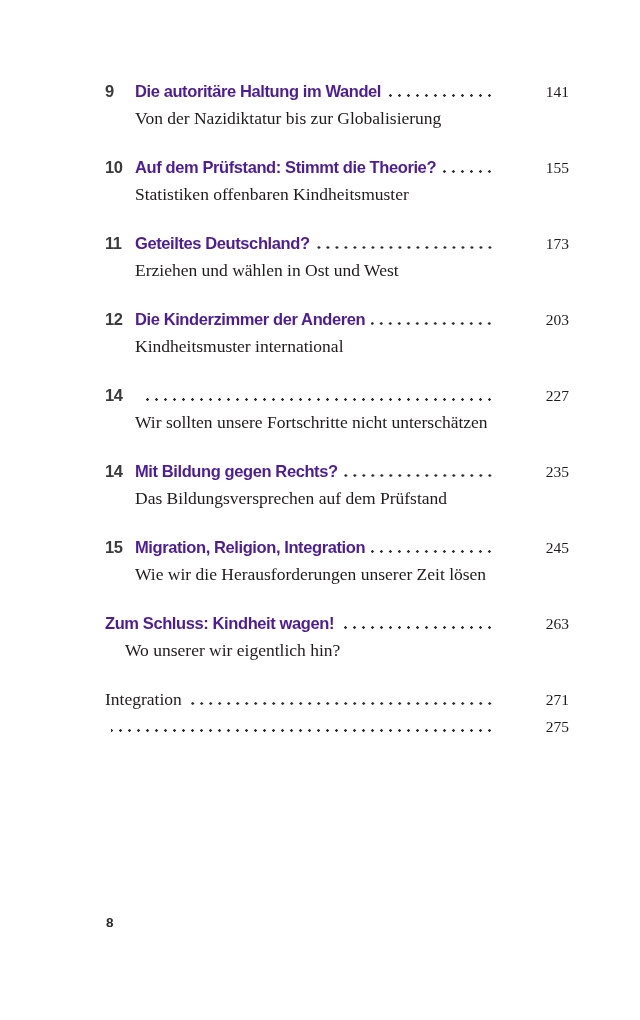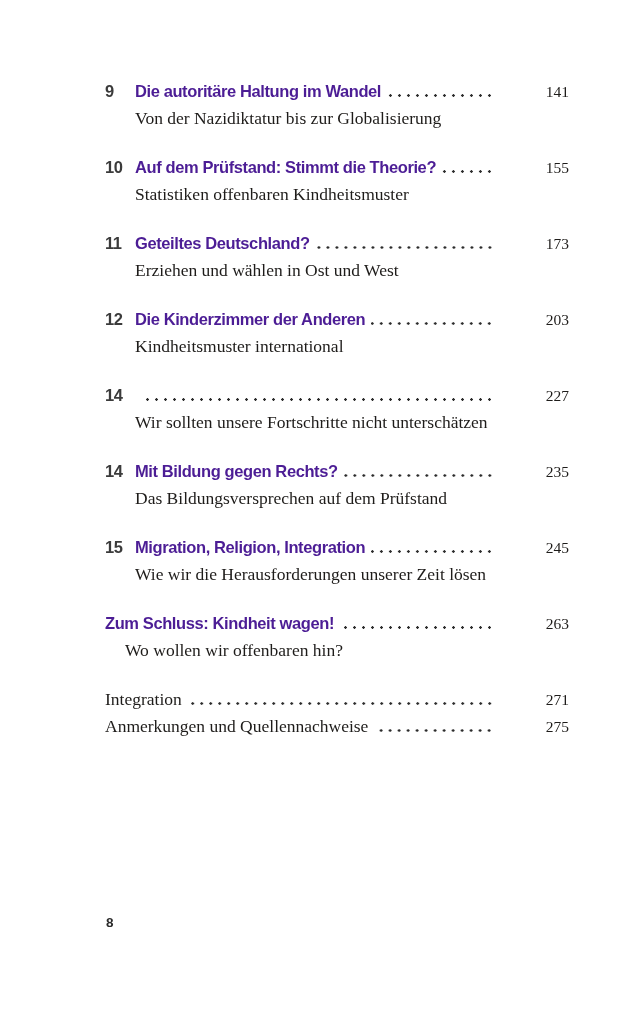--- a/index.html
+++ b/index.html
@@ -169,31 +169,30 @@
     </div>
     <div class="subtitle">Wie wir die Herausforderungen unserer Zeit lösen</div>
   </div>
 
   <div class="entry closing">
     <div class="row">
       <span class="title">Zum Schluss: Kindheit wagen!</span>
       <span class="leader"></span>
       <span class="pg">263</span>
     </div>
-    <div class="subtitle">Wo wollen wir offenbaren hin?</div>
+    <div class="subtitle">Wo unserer wir eigentlich hin?</div>
   </div>
 
   <div class="backmatter">
     <div class="row">
       <span class="bm-label">Integration</span>
       <span class="leader"></span>
       <span class="pg">271</span>
     </div>
     <div class="row">
-      <span class="bm-label">Anmerkungen und Quellennachweise</span>
       <span class="leader"></span>
       <span class="pg">275</span>
     </div>
   </div>
 
 </div>
 
 <div class="folio">8</div>
 
 </body></html>

